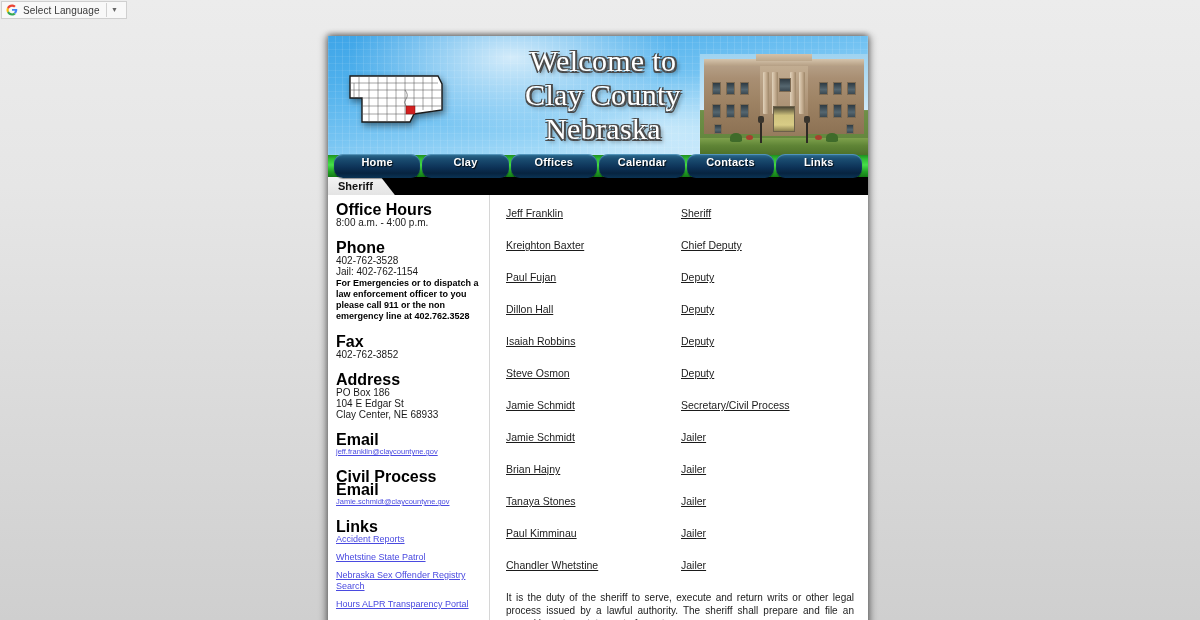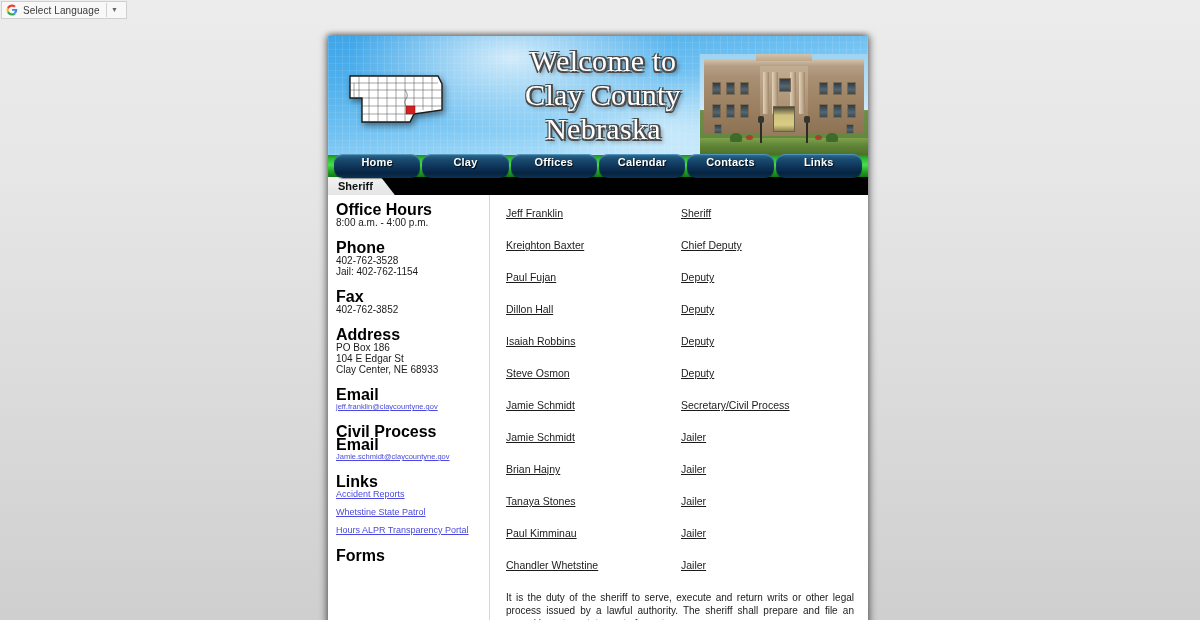--- a/index.html
+++ b/index.html
@@ -382,38 +382,40 @@
   <div class="content">
 
     <div class="sidebar">
 
       <div class="sb-h">Office Hours</div>
       <div class="sb-t">8:00 a.m. - 4:00 p.m.</div>
 
       <div class="sb-h">Phone</div>
       <div class="sb-t">402-762-3528</div>
       <div class="sb-t">Jail: 402-762-1154</div>
+      <div class="sb-strong">For Emergencies or to dispatch a law enforcement officer to you please call 911 or the non emergency line at 402.762.3528</div>
 
       <div class="sb-h">Fax</div>
       <div class="sb-t">402-762-3852</div>
 
       <div class="sb-h">Address</div>
       <div class="sb-t">PO Box 186</div>
       <div class="sb-t">104 E Edgar St</div>
       <div class="sb-t">Clay Center, NE 68933</div>
 
       <div class="sb-h">Email</div>
       <a class="sb-email" href="#">jeff.franklin@claycountyne.gov</a>
 
       <div class="sb-h">Civil Process Email</div>
       <a class="sb-email" href="#">Jamie.schmidt@claycountyne.gov</a>
 
       <div class="sb-h">Links</div>
       <a class="sb-link" href="#">Accident Reports</a>
       <a class="sb-link" href="#">Whetstine State Patrol</a>
+      <a class="sb-link" href="#">Nebraska Sex Offender Registry Search</a>
       <a class="sb-link" href="#">Hours ALPR Transparency Portal</a>
 
       <div class="sb-h">Forms</div>
 
     </div>
 
     <div class="main">
 
       <div class="staff-row">
         <div class="staff-name">Jeff Franklin</div>

